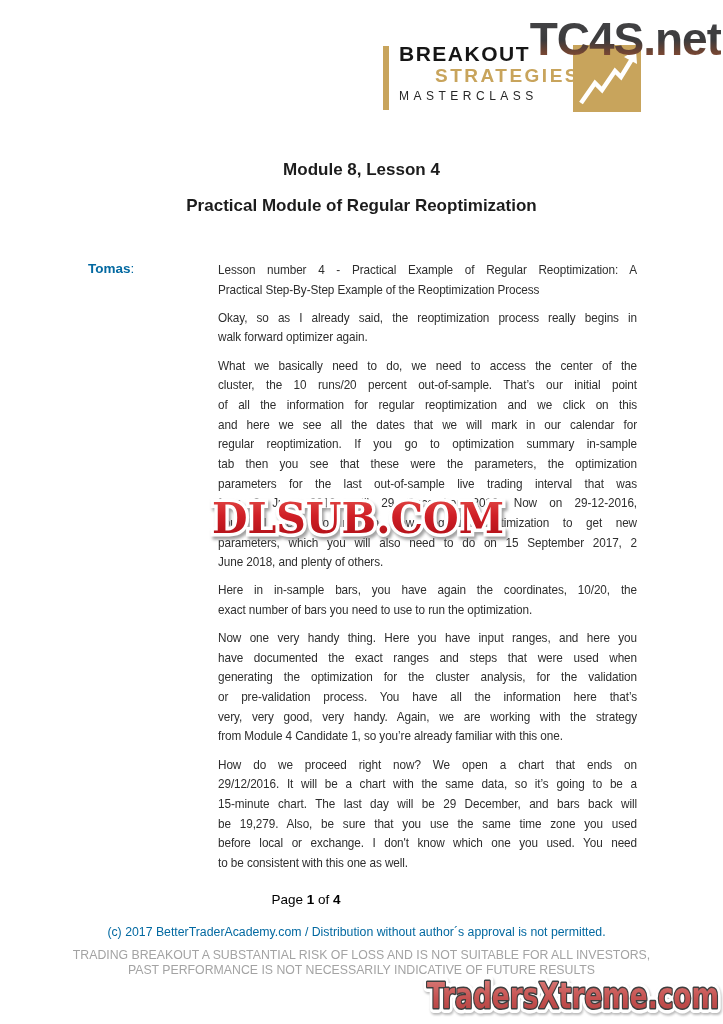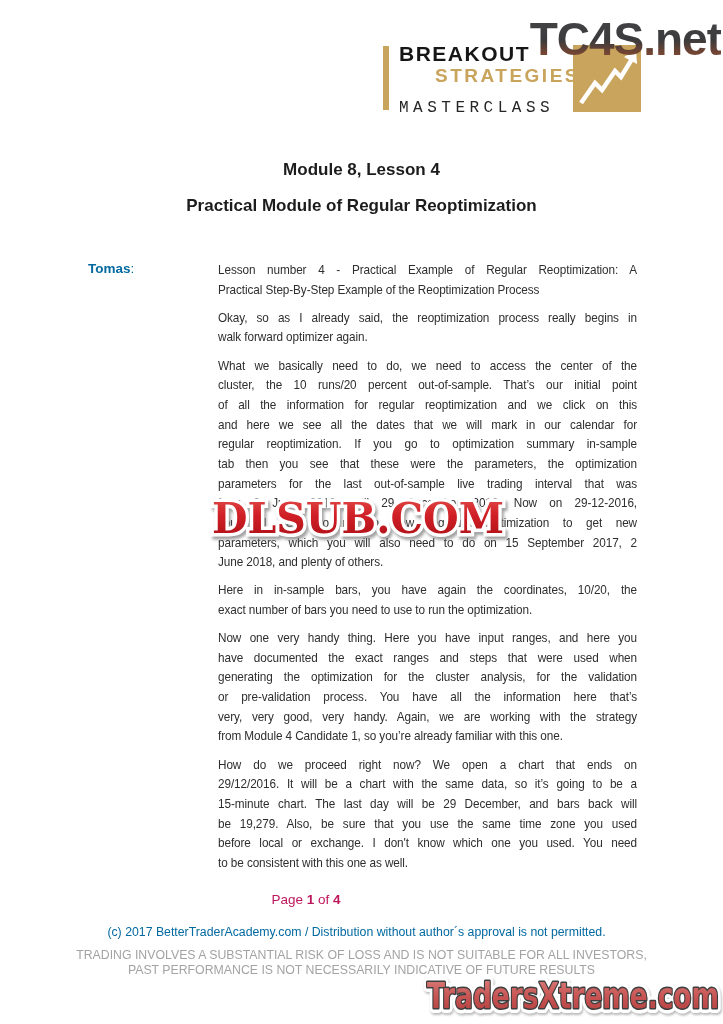--- a/index.html
+++ b/index.html
@@ -16,42 +16,42 @@
     background:linear-gradient(to bottom,#454547 0%,#3b3b3d 52%,#6e4433 78%,#96523a 100%);
     -webkit-background-clip:text;background-clip:text;color:transparent;
     z-index:30;
   }
   
   .logo{position:absolute;left:383px;top:42px;display:flex;z-index:10;}
   .logo-bar{width:6px;height:64px;background:#c8a45c;margin-top:4px;}
   .logo-text{margin-left:10px;width:168px;}
   .logo-l1{font-size:21px;font-weight:bold;color:#161616;letter-spacing:1.5px;line-height:23px;}
   .logo-l2{font-size:19px;font-weight:bold;color:#c8a45c;letter-spacing:2.5px;line-height:22px;margin-left:36px;}
-  .logo-l3{font-size:16px;font-weight:400;color:#262626;letter-spacing:4.5px;line-height:19px;margin-top:12px;font-family:Liberation Mono, monospace;}
+  .logo-l3{font-size:12px;font-weight:400;color:#262626;letter-spacing:4.5px;line-height:19px;margin-top:0;}
   .logo-mark{margin-left:6px;margin-top:3px;}
   
   .h1,.h2{position:absolute;left:0;width:723px;text-align:center;font-weight:bold;font-size:17px;color:#1c1c1c;}
   .h1{top:160px;text-align:center;}
   .h2{top:196px;}
   
   .speaker{position:absolute;left:88px;top:261px;font-size:13.5px;color:#0369a1;}
   .speaker b{font-weight:bold;}
   .paras{
     position:absolute;left:218px;top:260px;width:470px;
     transform:scaleX(0.8915);transform-origin:left top;
     font-size:13.2px;letter-spacing:-0.1px;line-height:19.65px;color:#2e2e2e;
   }
   .para{margin:0 0 8.5px 0;}
   .tline{text-align:justify;text-align-last:justify;}
   .tline.last{text-align-last:left;}
   
   .dlsub{position:absolute;left:207px;top:486px;z-index:40;
     filter:drop-shadow(2px 3px 1.5px rgba(110,110,110,0.65));}
   
-  .pagenum{position:absolute;left:0;top:892px;width:612px;text-align:center;font-size:13.5px;color:#be185d;}
+  .pagenum{position:absolute;left:0;top:892px;width:612px;text-align:center;font-size:13.5px;color:#000000;}
   .pagenum b{font-weight:bold;}
   .copyright{position:absolute;left:0;top:925px;width:713px;text-align:center;font-size:12.3px;color:#0369a1;}
   .disclaimer{position:absolute;left:0;top:948px;width:723px;text-align:center;font-size:12.3px;line-height:14.5px;color:#a3a3a3;}
   
   .txtreme{position:absolute;left:423px;top:971px;z-index:40;
     filter:drop-shadow(1px 2px 1px rgba(60,60,60,0.35));}
 </style>
 </head>
 <body>
 
@@ -140,21 +140,21 @@
   <div class="pagenum">
     <span>Page</span>
     <b>1</b>
     <span>of</span>
     <b>4</b>
   </div>
 
   <div class="copyright">(c) 2017 BetterTraderAcademy.com / Distribution without author´s approval is not permitted.</div>
 
   <div class="disclaimer">
-    <div>TRADING INVOLVES A SUBSTANTIAL RISK OF LOSS AND IS NOT SUITABLE FOR ALL INVESTORS,</div>
+    <div>TRADING BREAKOUT A SUBSTANTIAL RISK OF LOSS AND IS NOT SUITABLE FOR ALL INVESTORS,</div>
     <div>PAST PERFORMANCE IS NOT NECESSARILY INDICATIVE OF FUTURE RESULTS</div>
   </div>
 
   <div class="txtreme">
     <svg width="300" height="48" viewBox="0 0 300 48">
       <defs>
         <linearGradient id="txgrad" x1="0" y1="0" x2="0" y2="1">
           <stop offset="0%" stop-color="#da7f7b"></stop>
           <stop offset="55%" stop-color="#c65251"></stop>
           <stop offset="100%" stop-color="#b03f3e"></stop>

